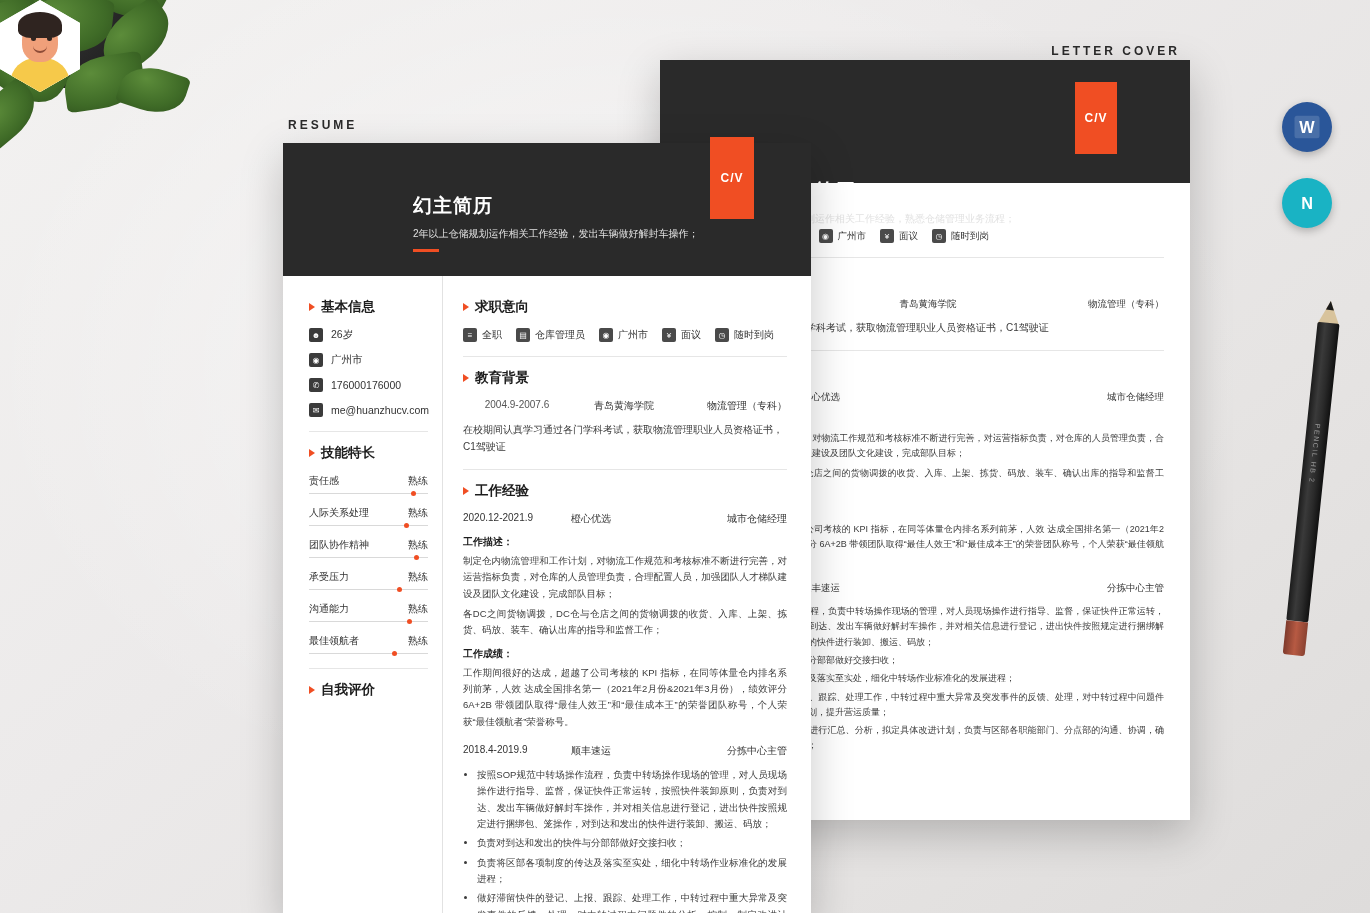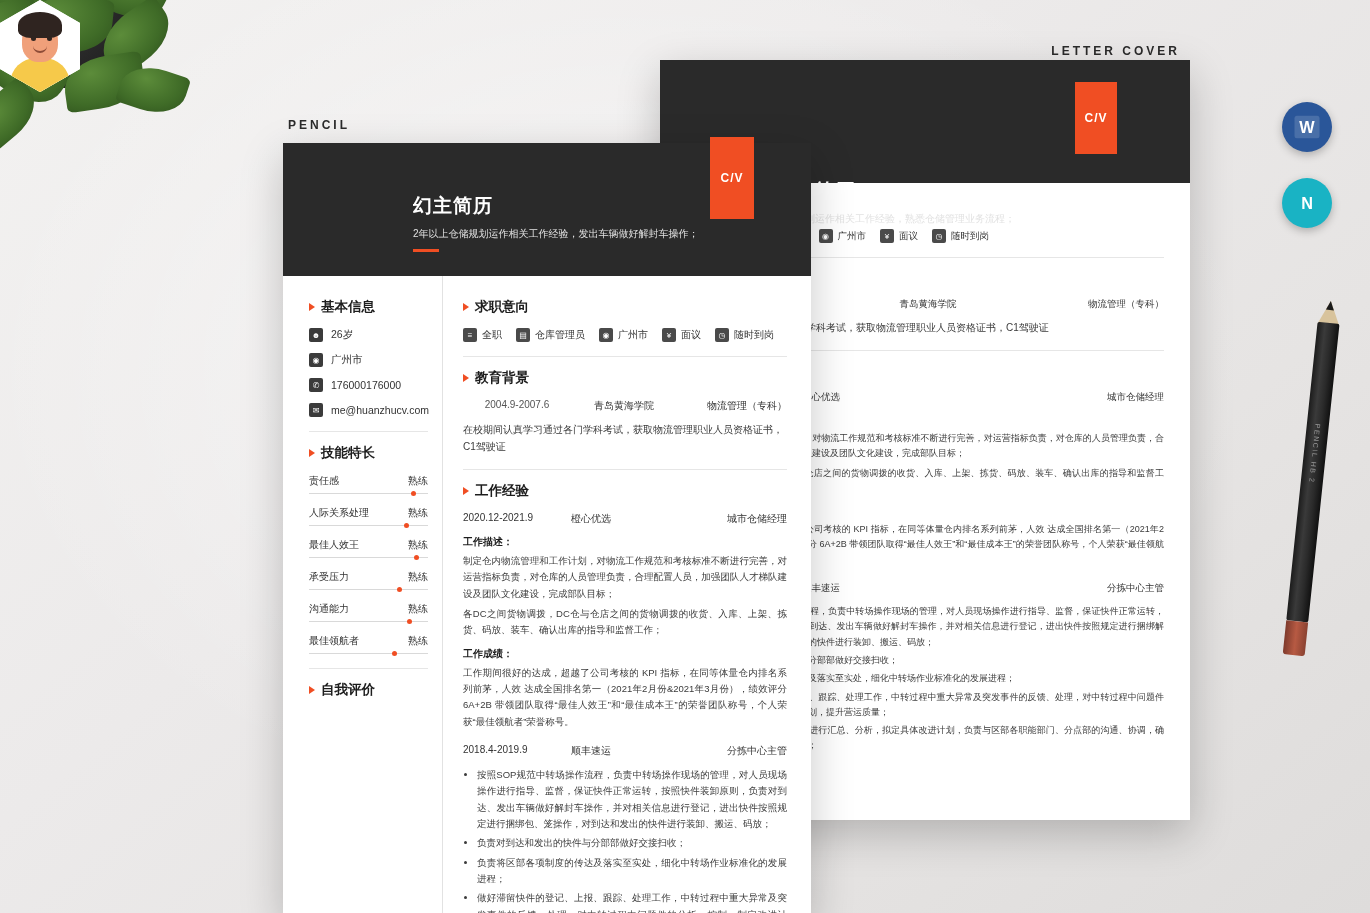--- a/index.html
+++ b/index.html
@@ -326,21 +326,21 @@
   <div class="avatar-inner">
     <div class="av-body"></div>
     <div class="av-face"></div>
     <div class="av-hair"></div>
     <div class="av-eye l"></div>
       <div class="av-eye r"></div>
     <div class="av-smile"></div>
   </div>
 </div>
 
-<div class="doc-label label-resume">PENCIL</div>
+<div class="doc-label label-resume">RESUME</div>
 
 <div class="sheet sheet-front">
   <div class="hdr">
     <div class="hdr-name" style="left:130px; top:50px;">幻主简历</div>
     <div class="hdr-sub" style="left:130px; top:84px;">2年以上仓储规划运作相关工作经验，发出车辆做好解封车操作；</div>
     <div class="hdr-rule" style="left:130px; top:106px;"></div>
     <div class="cv-tag" style="left:427px; top:-6px; width:44px; height:82px;">C/V</div>
   </div>
 
   <div class="body-front">
@@ -389,21 +389,21 @@
         <div class="skill-top">
             <span>人际关系处理</span>
             <span>熟练</span>
           </div>
         <div class="skill-bar">
             <span class="skill-dot" style="left:80%"></span>
           </div>
       </div>
       <div class="skill">
         <div class="skill-top">
-            <span>最佳人效王</span>
+            <span>团队协作精神</span>
             <span>熟练</span>
           </div>
         <div class="skill-bar">
             <span class="skill-dot" style="left:88%"></span>
           </div>
       </div>
       <div class="skill">
         <div class="skill-top">
             <span>承受压力</span>
             <span>熟练</span>

